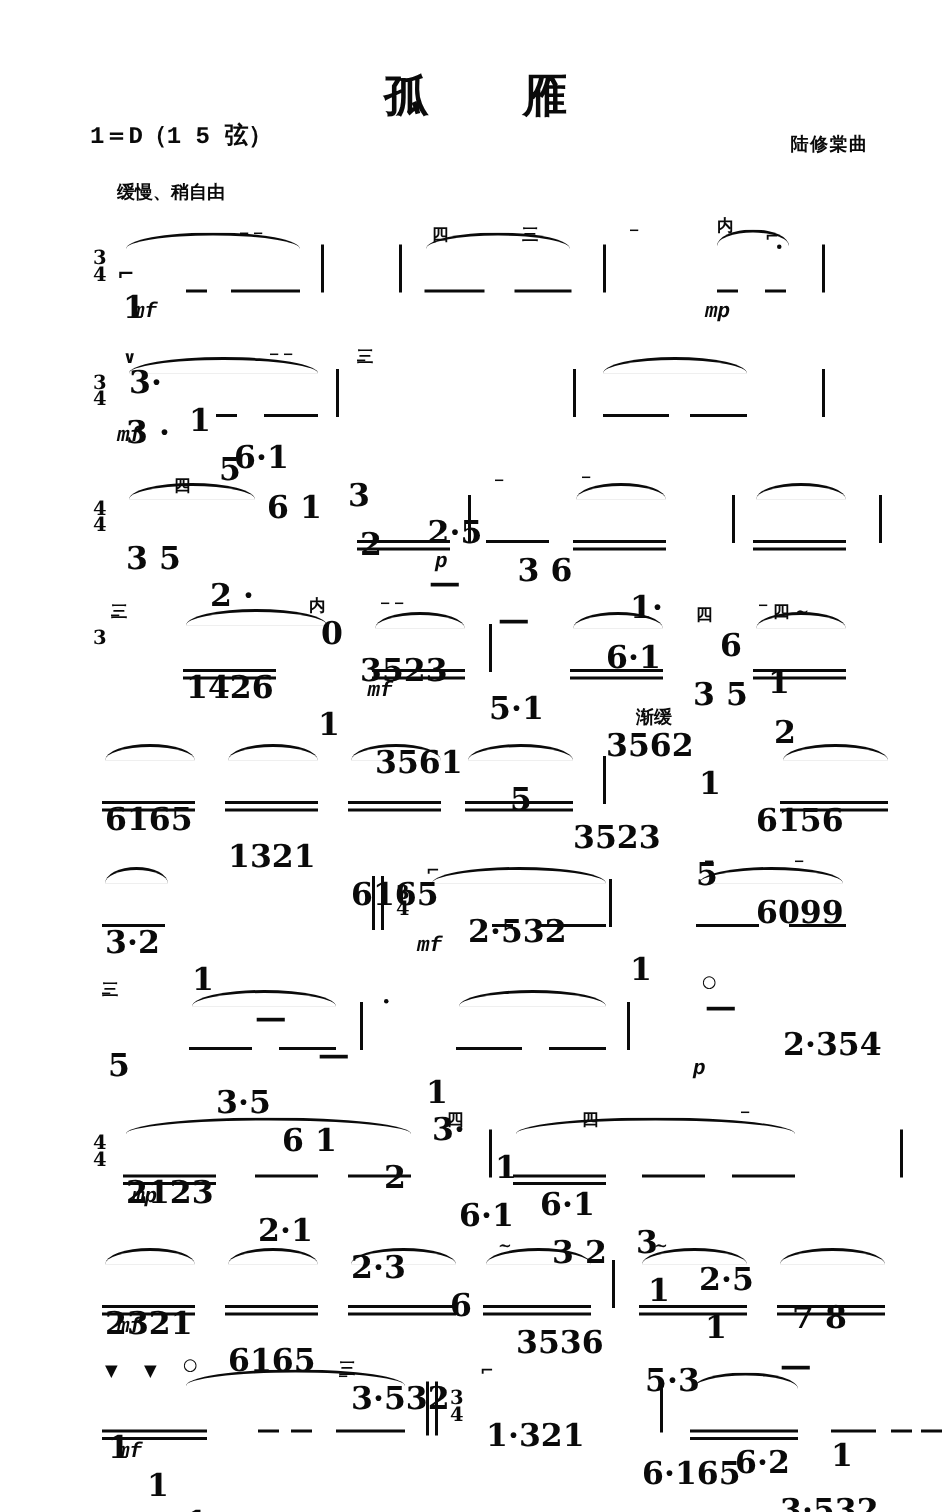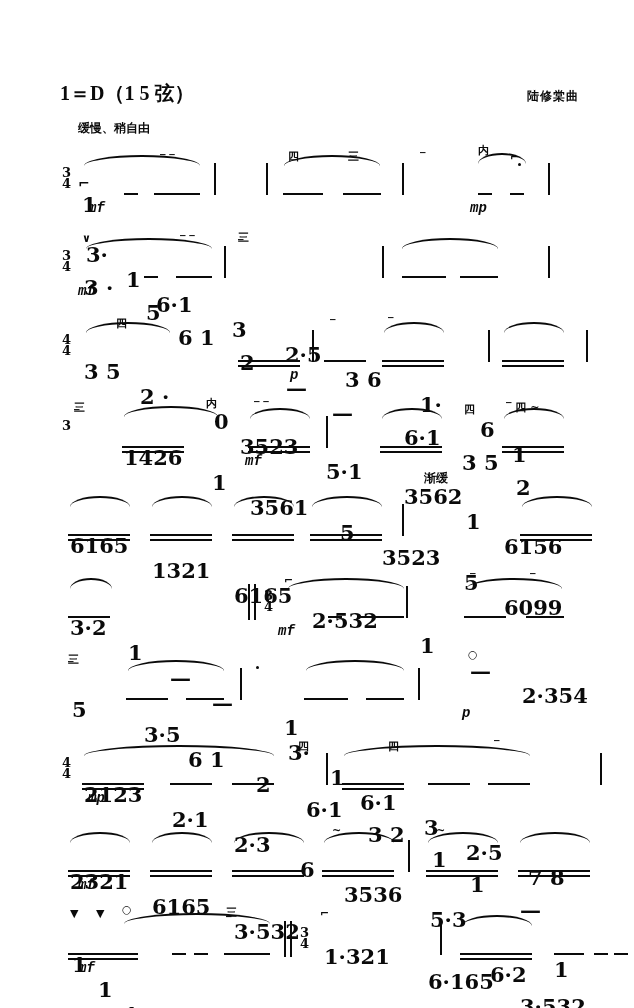--- a/index.html
+++ b/index.html
@@ -32,23 +32,23 @@
     font-size: 30px;
     font-weight: bold;
     letter-spacing: 26px;
     text-indent: 26px;
     font-family: "DejaVu Serif", serif;
   }
   .key-sig {
     position: absolute;
     left: 60px;
     top: 80px;
-    font-size: 20px;
-    font-weight: bold;
-    font-family: Liberation Serif, serif;
+    font-size: 16px;
+    font-weight: bold;
+    font-family: Liberation Mono, monospace;
     white-space: nowrap;
   }
   .composer {
     position: absolute;
     right: 55px;
     top: 88px;
     font-size: 12px;
     font-weight: bold;
     letter-spacing: 1px;
     font-family: "DejaVu Serif", serif;
@@ -137,20 +137,21 @@
     font-family: "DejaVu Serif", serif;
     font-size: 11px;
     font-weight: bold;
   }
 </style>
 </head>
 <body>
 
 <div class="page">
 
+  <div class="title">孤 雁</div>
   <div class="key-sig">1＝D（1 5 弦）</div>
   <div class="composer">陆修棠曲</div>
   <div class="tempo-mark">缓慢、稍自由</div>
   <div class="tempo-mark2">渐缓</div>
 
   <div class="system" style="top:145px;">
 
     <div class="meter" style="left:62px; top:22px;">
       <span class="num">3</span>
       <span class="den">4</span>

